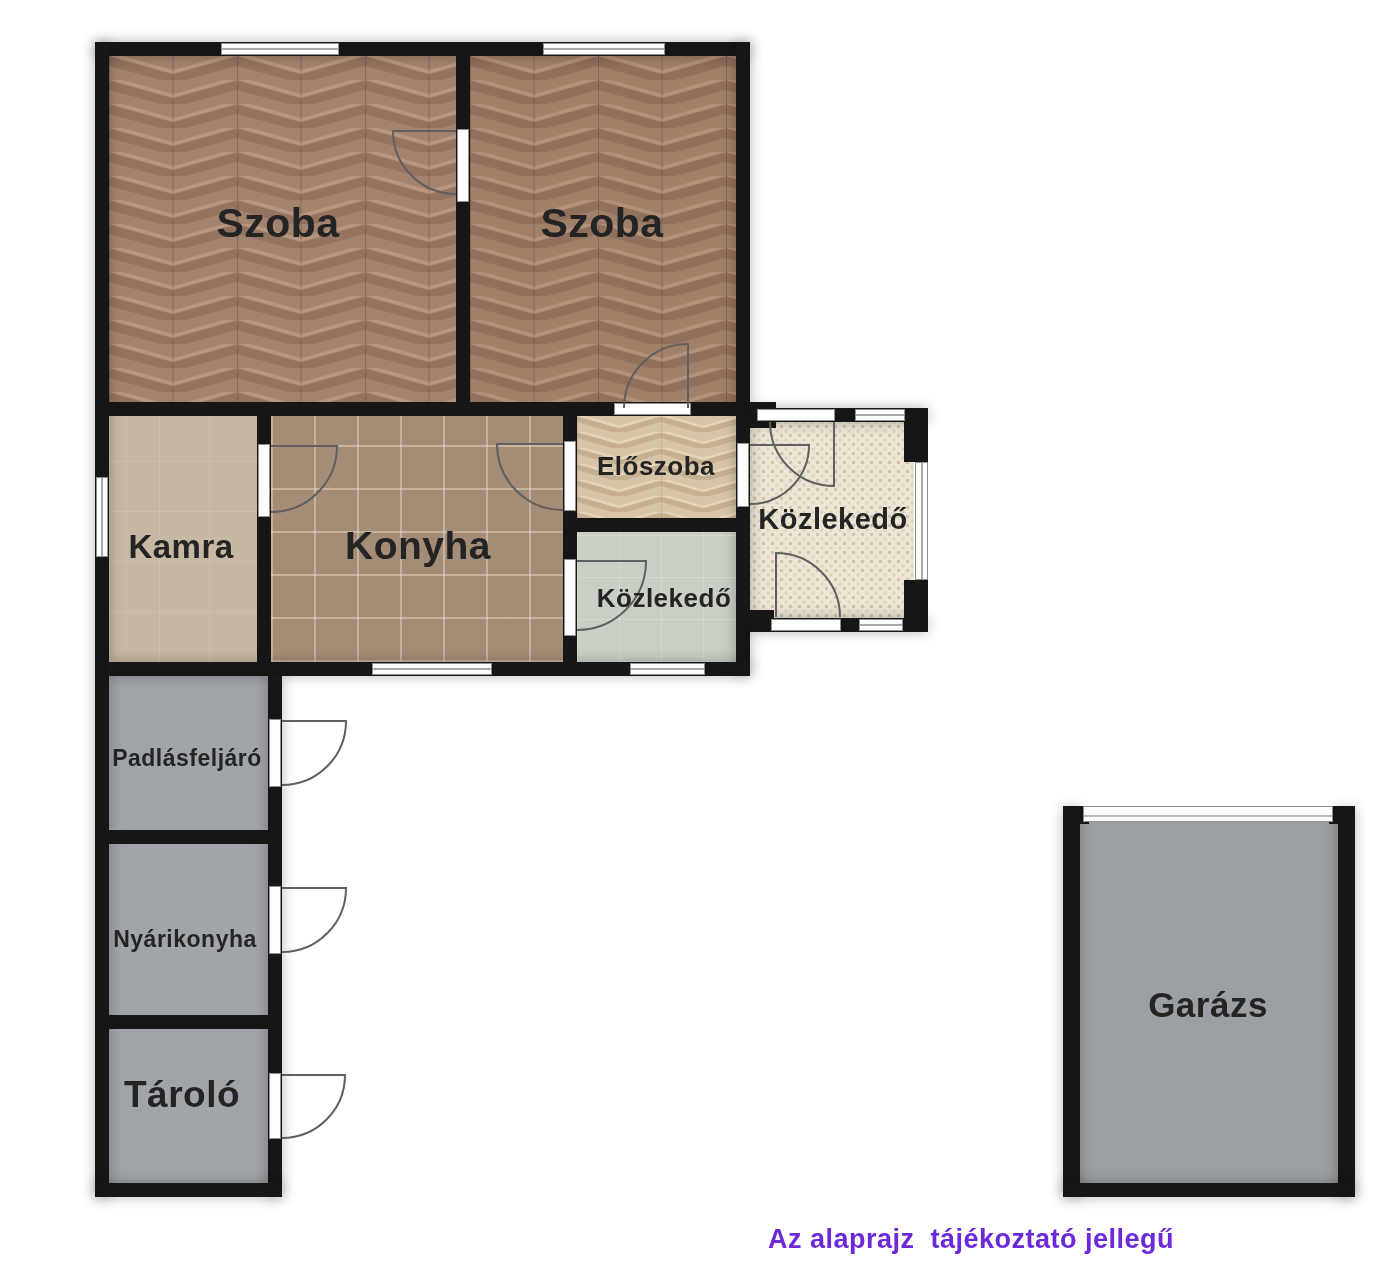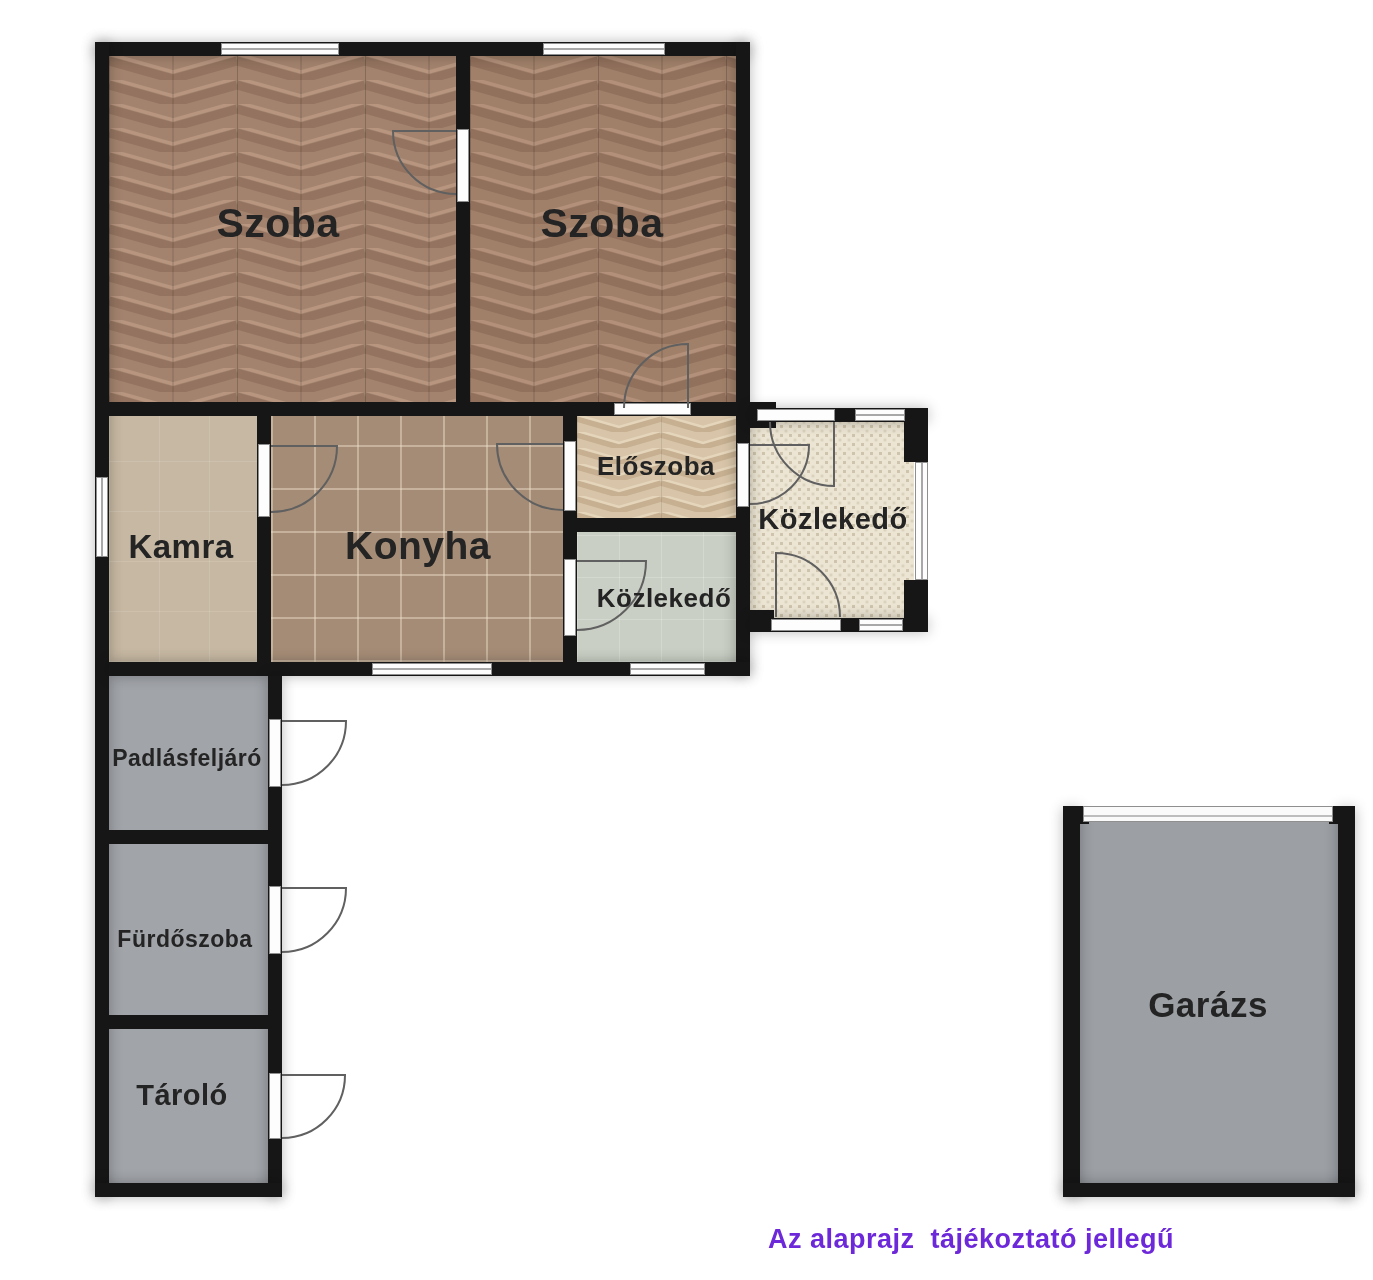--- a/index.html
+++ b/index.html
@@ -165,19 +165,19 @@
   </svg>
 
   <div class="lbl" style="left:243px;top:223px;font-size:41px;">Szoba</div>
   <div class="lbl" style="left:567px;top:223px;font-size:41px;">Szoba</div>
   <div class="lbl" style="left:146px;top:547px;font-size:33px;">Kamra</div>
   <div class="lbl" style="left:383px;top:546px;font-size:39px;">Konyha</div>
   <div class="lbl" style="left:621px;top:466px;font-size:26px;">Előszoba</div>
   <div class="lbl" style="left:629px;top:598px;font-size:26px;">Közlekedő</div>
   <div class="lbl" style="left:798px;top:519px;font-size:29px;">Közlekedő</div>
   <div class="lbl" style="left:152px;top:758px;font-size:23px;">Padlásfeljáró</div>
-  <div class="lbl" style="left:150px;top:939px;font-size:23px;">Fürdőszoba</div>
-  <div class="lbl" style="left:147px;top:1095px;font-size:29px;">Tároló</div>
+  <div class="lbl" style="left:150px;top:939px;font-size:23px;">Nyárikonyha</div>
+  <div class="lbl" style="left:147px;top:1095px;font-size:37px;">Tároló</div>
   <div class="lbl" style="left:1173px;top:1005px;font-size:35px;">Garázs</div>
 
   <div class="disclaimer" style="left:733px;top:1224px;">Az alaprajz  tájékoztató jellegű</div>
 
 </div>
 
 </body></html>

